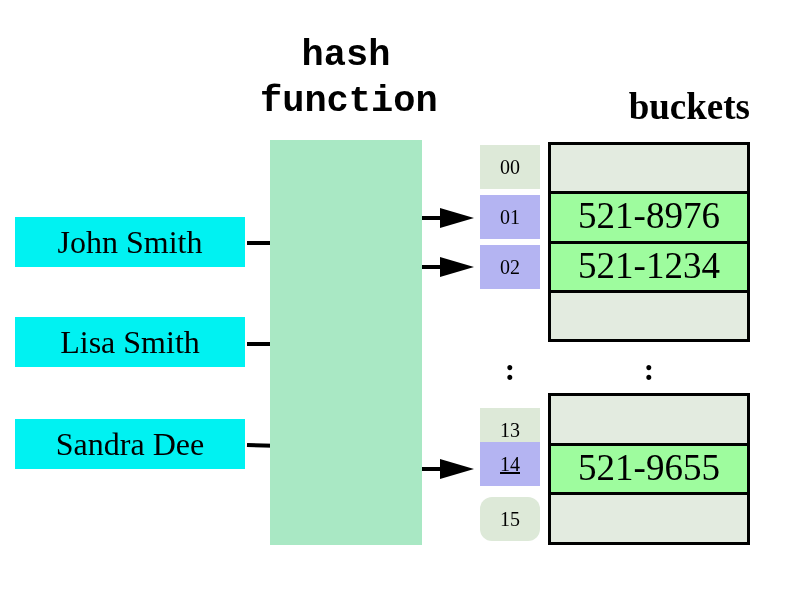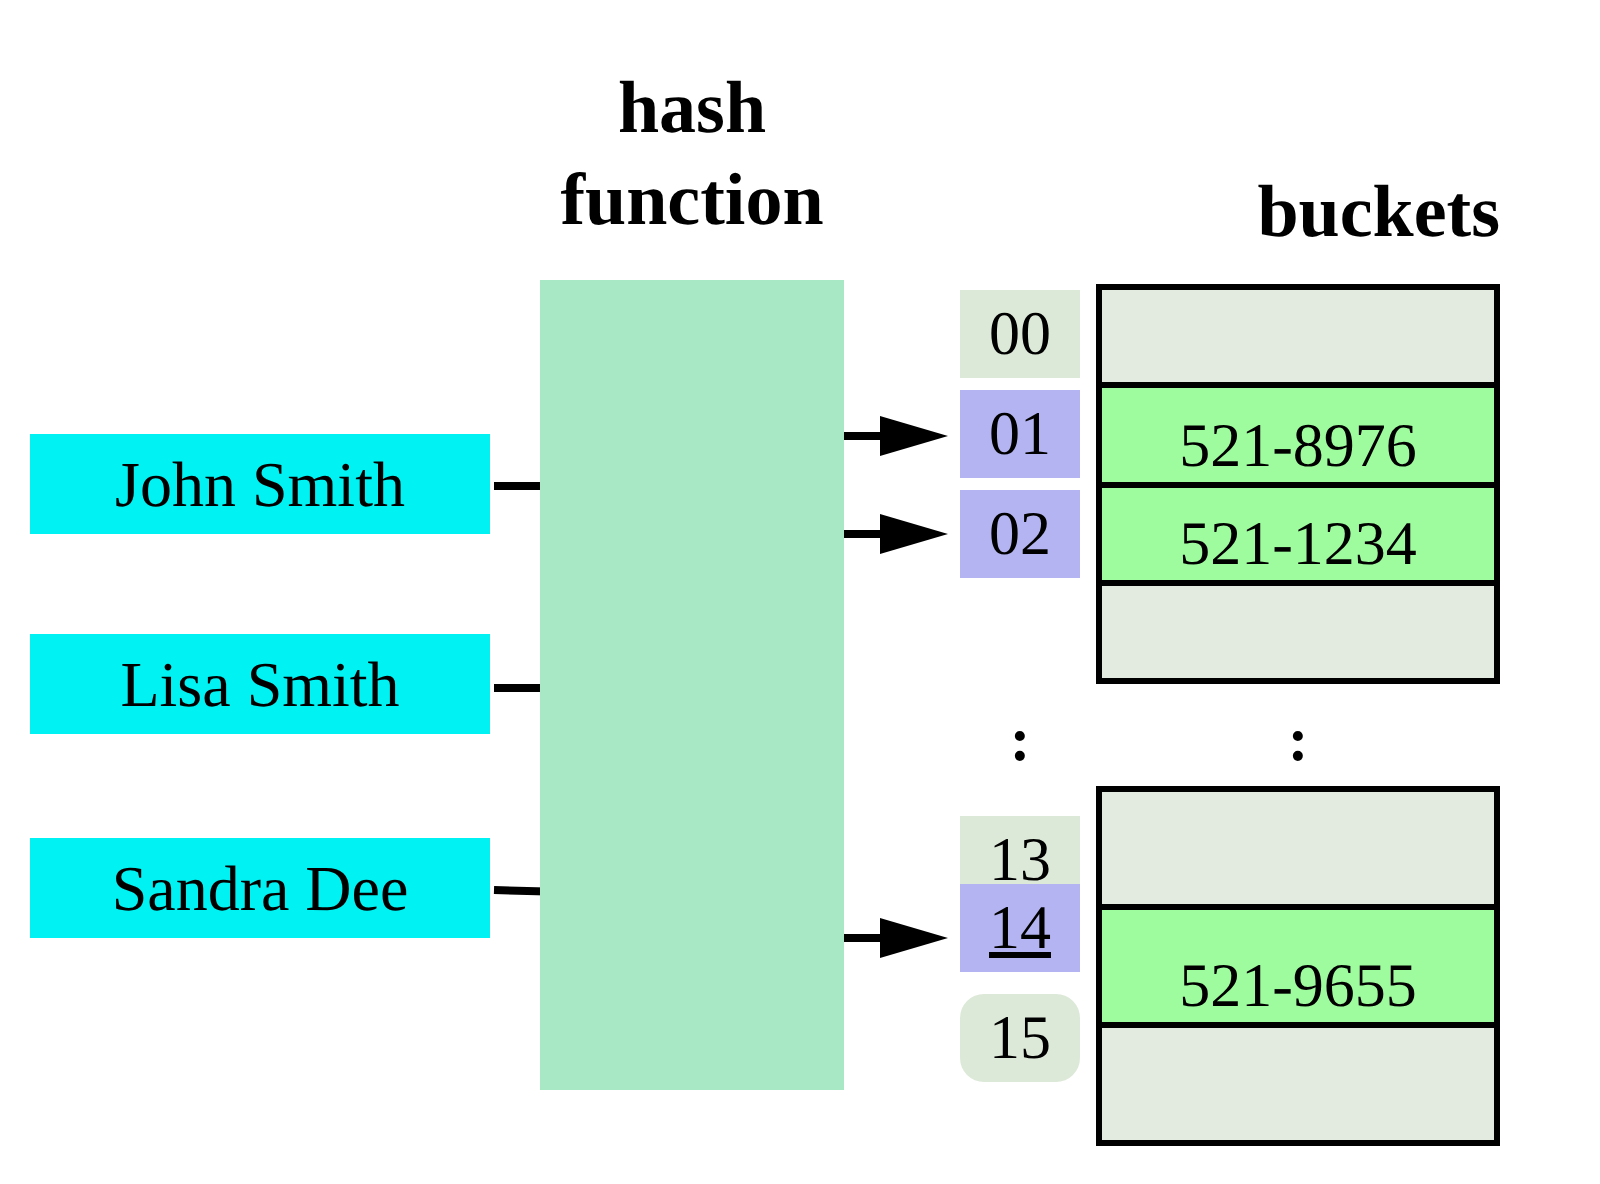--- a/index.html
+++ b/index.html
@@ -13,21 +13,21 @@
   }
   .hdr{
     position:absolute;
     font-weight:bold;
     font-size:37px;
     line-height:46px;
     text-align:center;
     white-space:pre-line;
   }
   .hdr-keys{left:30px;top:84px;width:200px;}
-  .hdr-hash{left:260px;top:32px;width:172px;}
+  .hdr-hash{left:260px;top:32px;width:172px;font-family:Liberation Mono, monospace;}
   .hdr-buckets{left:548px;top:84px;width:202px;text-align:right;}
   .hash-rect{
     position:absolute;
     left:270px;top:140px;width:152px;height:405px;
     background:var(--c-hash-box,#a9e8c4);
   }
   .key{
     position:absolute;
     left:15px;width:230px;height:50px;
     background:var(--c-key-box,#00f2f2);
@@ -35,45 +35,45 @@
     font-size:32px;
   }
   .key-0{top:217px;}
   .key-1{top:317px;}
   .key-2{top:419px;}
   .idx{
     position:absolute;
     left:480px;width:60px;height:44px;
     background:var(--c-index-plain,#dde9d8);
     display:flex;align-items:center;justify-content:center;
-    font-size:31px;
+    font-size:20px;
   }
   .idx.hl{background:var(--c-index-highlight,#b4b4f2);}
   .idx-00{top:145px;}
   .idx-01{top:195px;}
   .idx-02{top:245px;}
   .idx-03{top:295px;}
   .idx-13{top:397px;margin-top:11px;}
   .idx-14{top:442px;text-decoration:underline;}
   .idx-15{top:497px;border-radius:12px;}
   .btable{
     position:absolute;
     left:548px;width:202px;
     border:3px solid #000;
     box-sizing:border-box;
     display:flex;flex-direction:column;
     background:#fff;
   }
   .btable-upper{top:142px;height:200px;}
-  .btable-lower{top:393px;height:180px;}
+  .btable-lower{top:393px;height:152px;}
   .brow{
     flex:1;
     background:var(--c-bucket-empty,#e3ebe0);
-    display:flex;align-items:flex-end;justify-content:center;
-    font-size:31px;
+    display:flex;align-items:flex-start;justify-content:center;
+    font-size:37px;
   }
   .brow + .brow{border-top:3px solid #000;}
   .brow.filled{background:var(--c-bucket-filled,#9efc9e);}
   .colon{
     position:absolute;
     top:350px;height:40px;
     display:flex;align-items:center;justify-content:center;
     font-size:31px;font-weight:bold;
   }
   .colon-idx{left:480px;width:60px;}

